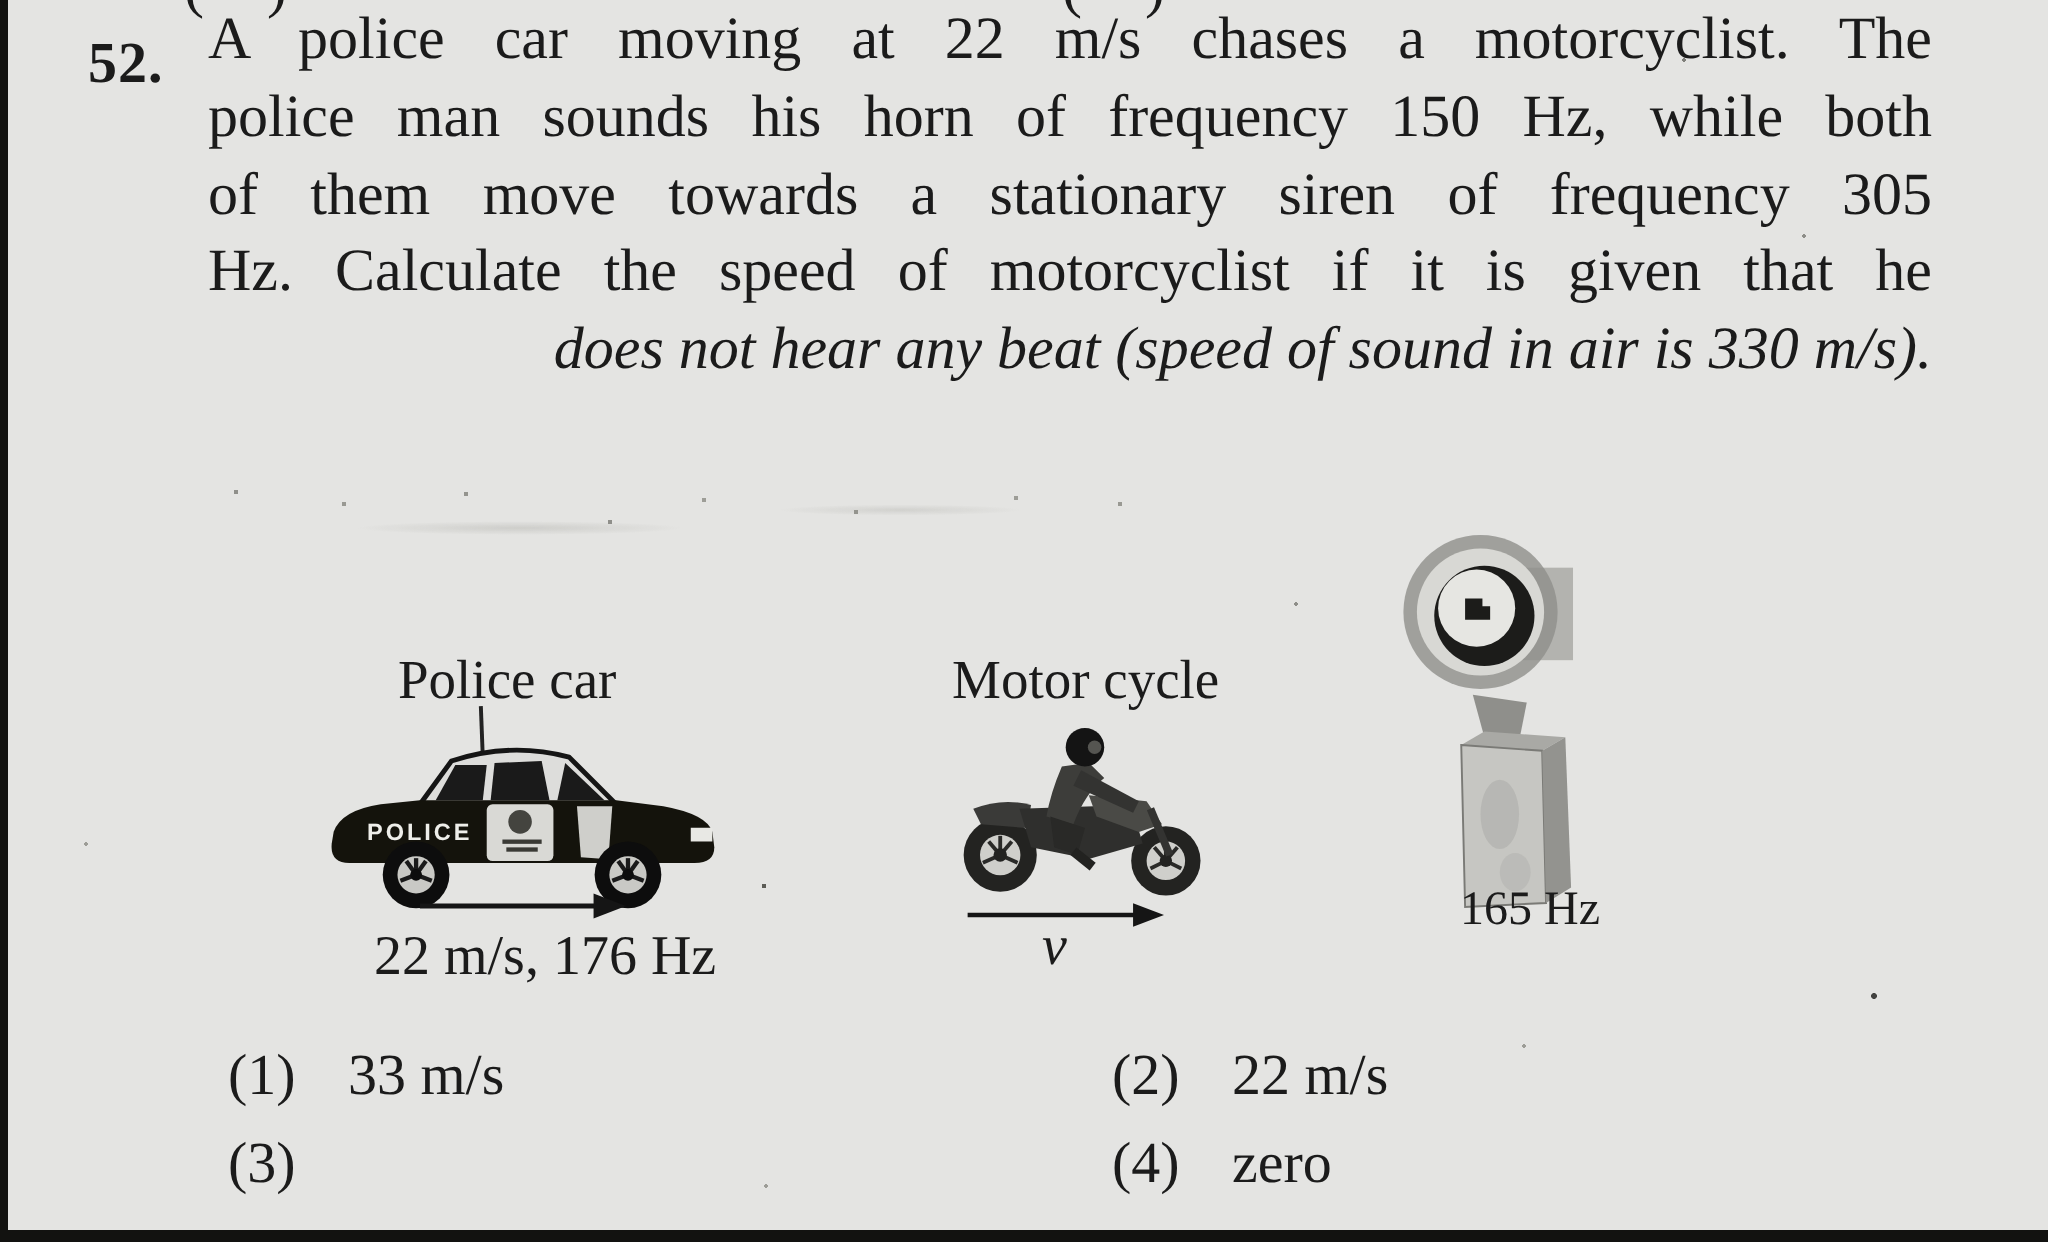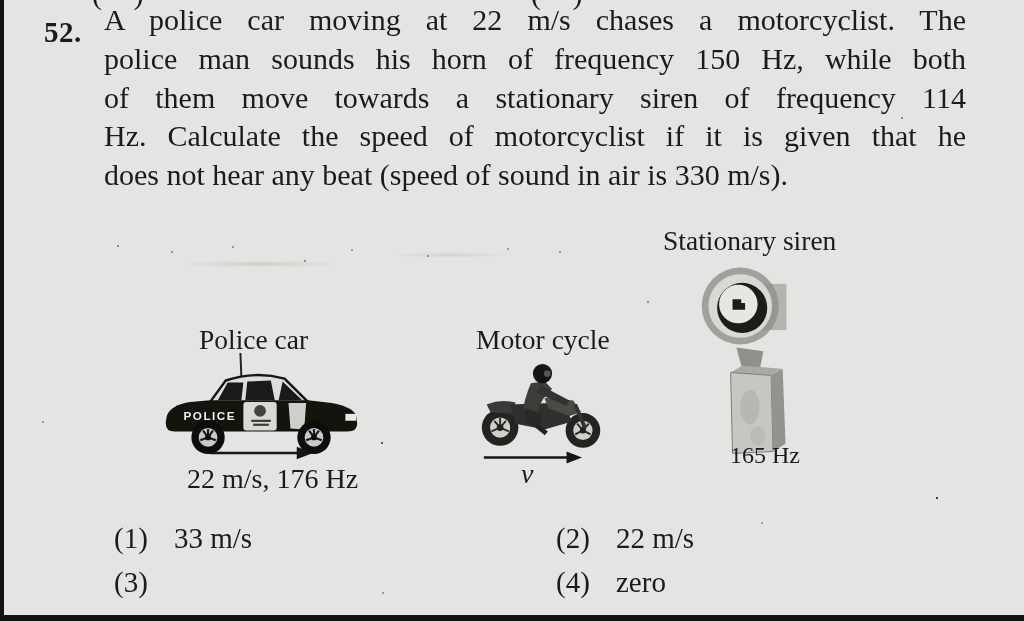--- a/index.html
+++ b/index.html
@@ -52,21 +52,21 @@
 
   .qnum {
     position: absolute; left: 44px; top: 16px;
     font-size: 29px; font-weight: bold; letter-spacing: .5px;
   }
   .qtext {
     position: absolute; left: 104px; top: 1px; width: 862px;
     font-size: 30px; line-height: 38.8px;
   }
   .qline { text-align: justify; text-align-last: justify; white-space: normal; }
-  .qline-last { text-align: left; }
+  .qline-last { text-align: right; font-style: italic; }
 
   .fig-label { position: absolute; font-size: 27.5px; white-space: nowrap; }
   .lbl-police { left: 199px; top: 324px; }
   .lbl-moto   { left: 476px; top: 324px; }
   .lbl-siren  { left: 663px; top: 225px; }
   .lbl-freq   { left: 730px; top: 442px; font-size: 24px; }
   .lbl-carspeed { position: absolute; left: 187px; top: 463px; font-size: 28px; white-space: nowrap; }
   .lbl-v { position: absolute; left: 521px; top: 458px; font-size: 28px; font-style: italic; }
 
   .svg-police { position: absolute; left: 159px; top: 351px; width: 206px; height: 113px; }
@@ -97,26 +97,25 @@
   </div>
   <div class="frag frag-2">
     <span>( )</span>
   </div>
 
   <div class="qnum">52.</div>
 
   <div class="qtext">
     <div class="qline">A police car moving at 22 m/s chases a motorcyclist. The</div>
     <div class="qline">police man sounds his horn of frequency 150 Hz, while both</div>
-    <div class="qline">of them move towards a stationary siren of frequency 114</div>
+    <div class="qline">of them move towards a stationary siren of frequency 305</div>
     <div class="qline">Hz. Calculate the speed of motorcyclist if it is given that he</div>
     <div class="qline-last">does not hear any beat (speed of sound in air is 330 m/s).</div>
   </div>
 
-  <div class="fig-label lbl-siren">Stationary siren</div>
   <svg class="svg-siren" viewBox="0 0 110 200">
     <rect x="58" y="22" width="38" height="48" fill="#b3b3af"></rect>
     <g>
       <circle cx="48" cy="45" r="40" fill="#8f8f8b" opacity="0.8"></circle>
       <circle cx="48" cy="45" r="33" fill="#d8d8d4"></circle>
       <circle cx="50" cy="47" r="26" fill="#1c1c1a"></circle>
       <circle cx="46" cy="43" r="20" fill="#e6e6e2"></circle>
       <path d="M40 38 h9 v4 h4 v7 h-13 z" fill="#1c1c1a"></path>
     </g>
     <path d="M44 88 L72 92 L68 112 L50 110 Z" fill="#8f8f8b"></path>

